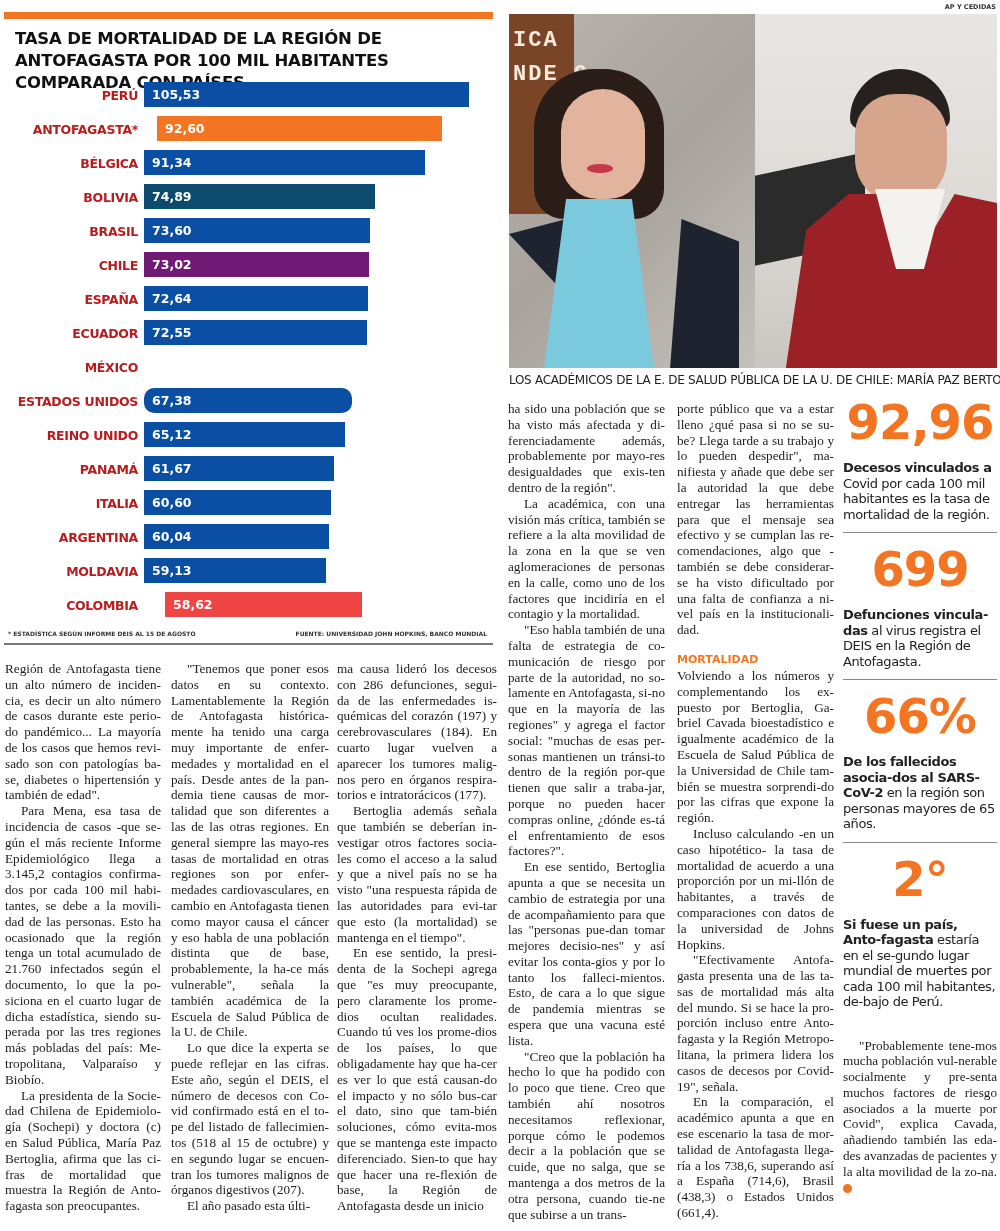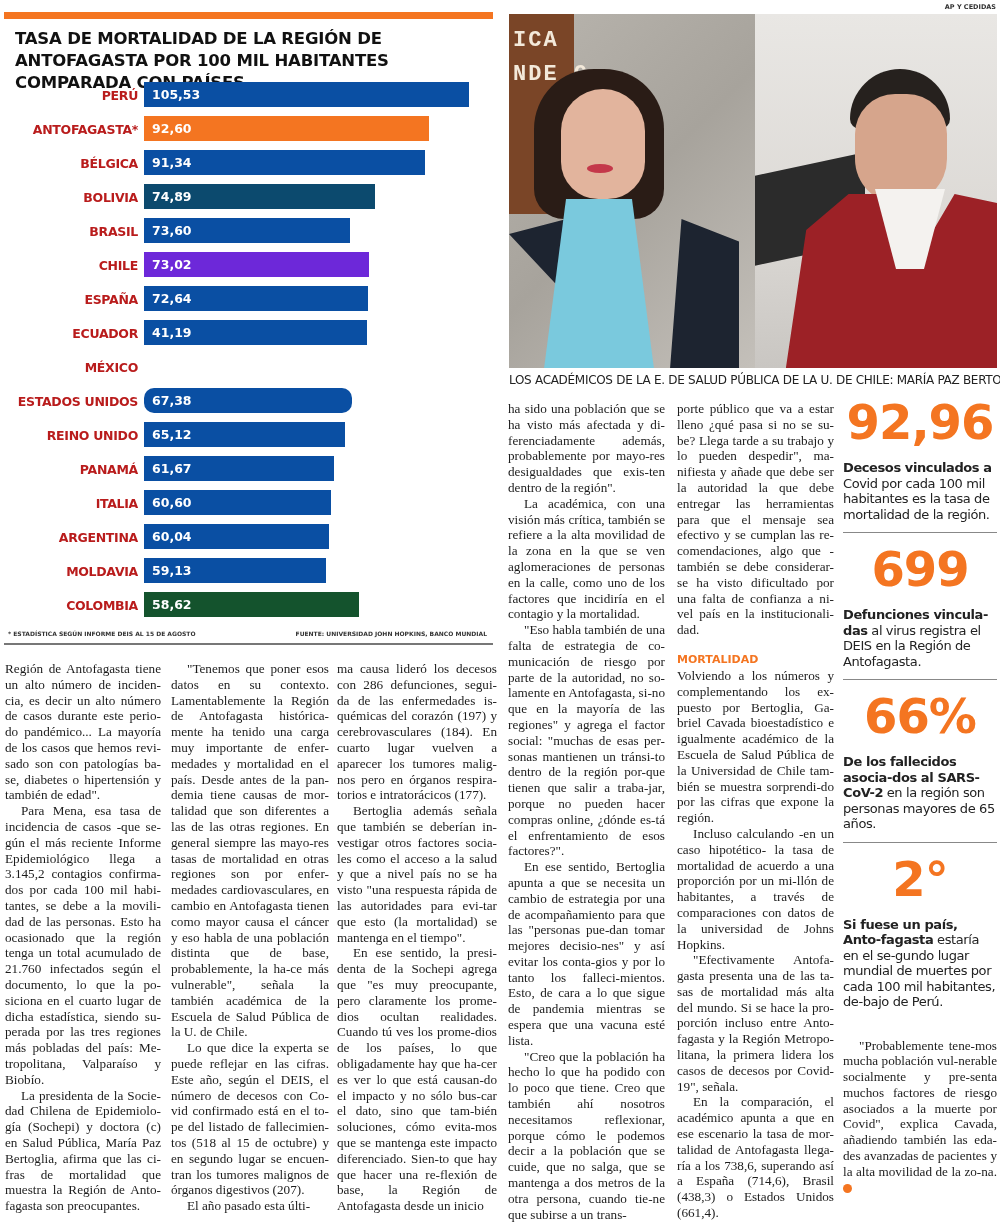--- a/index.html
+++ b/index.html
@@ -4,21 +4,21 @@
 <style>
   * { box-sizing: border-box; margin: 0; padding: 0; }
   body { width: 1000px; height: 1231px; background: #fff; position: relative; overflow: hidden; font-family: "Liberation Serif", serif; color: #1a1a1a; }
   .chart-box { position: absolute; left: 4px; top: 12px; width: 489px; height: 633px; }
   .top-rule { position: absolute; left: 0; top: 0; width: 489px; height: 7px; background: #f47521; }
   .chart-title { position: absolute; left: 11px; top: 16px; width: 470px; font-family: "DejaVu Sans", sans-serif; font-weight: bold; font-size: 16.5px; line-height: 22px; color: #111; letter-spacing: -0.2px; }
   .bars { position: absolute; left: 0; top: 70px; width: 489px; }
   .bar-row { position: relative; height: 34px; }
   .bar-label { position: absolute; right: 355px; top: 4px; font-family: "DejaVu Sans", sans-serif; font-weight: bold; font-size: 12.5px; line-height: 20px; color: #b91c1c; white-space: nowrap; letter-spacing: -0.3px; }
   .bar { position: absolute; left: 140px; top: 0; height: 25px; background: #0a4fa3; }
-  .bar.highlight { background: #f47521; }
+  .bar.highlight { background: #f47521; margin-left: 13px; }
   .bar-value { position: absolute; left: 8px; top: 3px; font-family: "DejaVu Sans", sans-serif; font-weight: bold; font-size: 12.5px; line-height: 20px; color: #fff; }
   .chart-footer { position: absolute; left: 0; top: 616px; width: 489px; height: 12px; font-family: "DejaVu Sans", sans-serif; font-size: 6px; font-weight: bold; color: #333; }
   .chart-footer .left { position: absolute; left: 4px; top: 2px; }
   .chart-footer .right { position: absolute; right: 6px; top: 2px; }
   .bottom-rule { position: absolute; left: 0; top: 631px; width: 489px; height: 2px; background: #777; }
 
   .col { position: absolute; font-size: 13.2px; line-height: 15.8px; text-align: justify; hyphens: manual; color: #1c1c1c; }
   .col p { text-indent: 0; }
   .col p.ind { text-indent: 16px; }
   .col1 { left: 5px; top: 661px; width: 156px; }
@@ -83,40 +83,40 @@
         </div>
       </div>
       <div class="bar-row">
         <span class="bar-label">BOLIVIA</span>
         <div class="bar" style="width: 230.6px; background: #0c4a6e;">
           <span class="bar-value">74,89</span>
         </div>
       </div>
       <div class="bar-row">
         <span class="bar-label">BRASIL</span>
-        <div class="bar" style="width: 206px; background: rgb(10, 79, 163);">
+        <div class="bar" style="width: 226px; background: rgb(10, 79, 163);">
           <span class="bar-value">73,60</span>
         </div>
       </div>
       <div class="bar-row">
         <span class="bar-label">CHILE</span>
-        <div class="bar" style="width: 224.9px; background: #6d28d9;">
+        <div class="bar" style="width: 224.9px; background: #701a75;">
           <span class="bar-value">73,02</span>
         </div>
       </div>
       <div class="bar-row">
         <span class="bar-label">ESPAÑA</span>
         <div class="bar" style="width: 223.7px; background: rgb(10, 79, 163); padding-left: 24px;">
           <span class="bar-value">72,64</span>
         </div>
       </div>
       <div class="bar-row">
         <span class="bar-label">ECUADOR</span>
         <div class="bar" style="width: 223.4px; background: rgb(10, 79, 163);">
-          <span class="bar-value">41,19</span>
+          <span class="bar-value">72,55</span>
         </div>
       </div>
       <div class="bar-row">
         <span class="bar-label">MÉXICO</span>
       </div>
       <div class="bar-row">
         <span class="bar-label">ESTADOS UNIDOS</span>
         <div class="bar" style="width: 207.5px; background: rgb(10, 79, 163); border-radius: 10px;">
           <span class="bar-value">67,38</span>
         </div>
@@ -146,21 +146,21 @@
         </div>
       </div>
       <div class="bar-row">
         <span class="bar-label">MOLDAVIA</span>
         <div class="bar" style="width: 182.1px; background: rgb(10, 79, 163);">
           <span class="bar-value">59,13</span>
         </div>
       </div>
       <div class="bar-row">
         <span class="bar-label">COLOMBIA</span>
-        <div class="bar" style="width: 215px; background: #14532d;">
+        <div class="bar" style="width: 197px; background: #ef4444; margin-left: 21px;">
           <span class="bar-value">58,62</span>
         </div>
       </div>
     </div>
   <div class="chart-footer">
     <span class="left">* ESTADÍSTICA SEGÚN INFORME DEIS AL 15 DE AGOSTO</span>
     <span class="right">FUENTE: UNIVERSIDAD JOHN HOPKINS, BANCO MUNDIAL</span>
   </div>
   <div class="bottom-rule"></div>
 </div>

